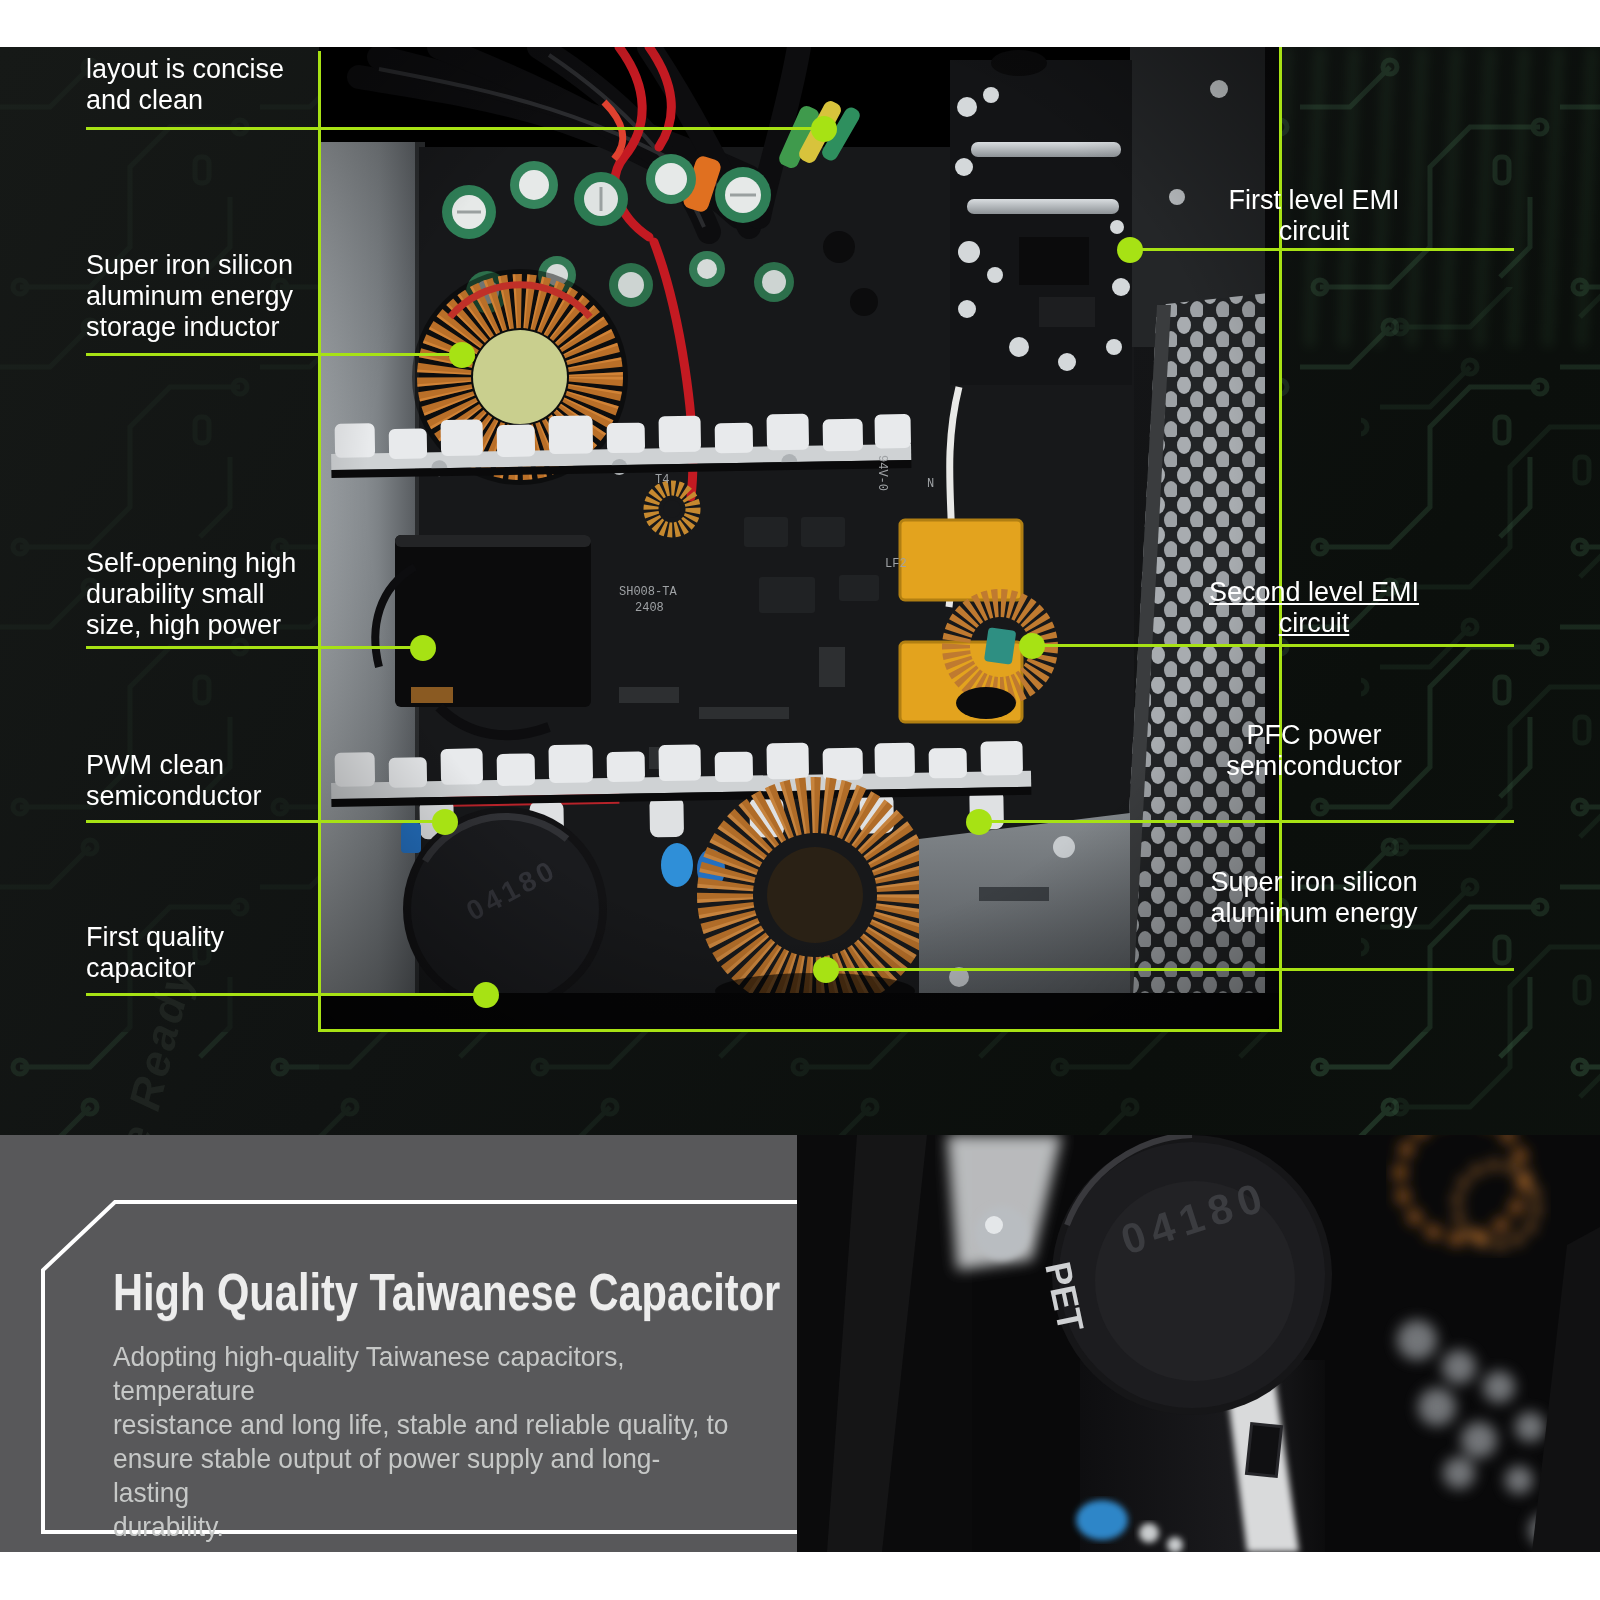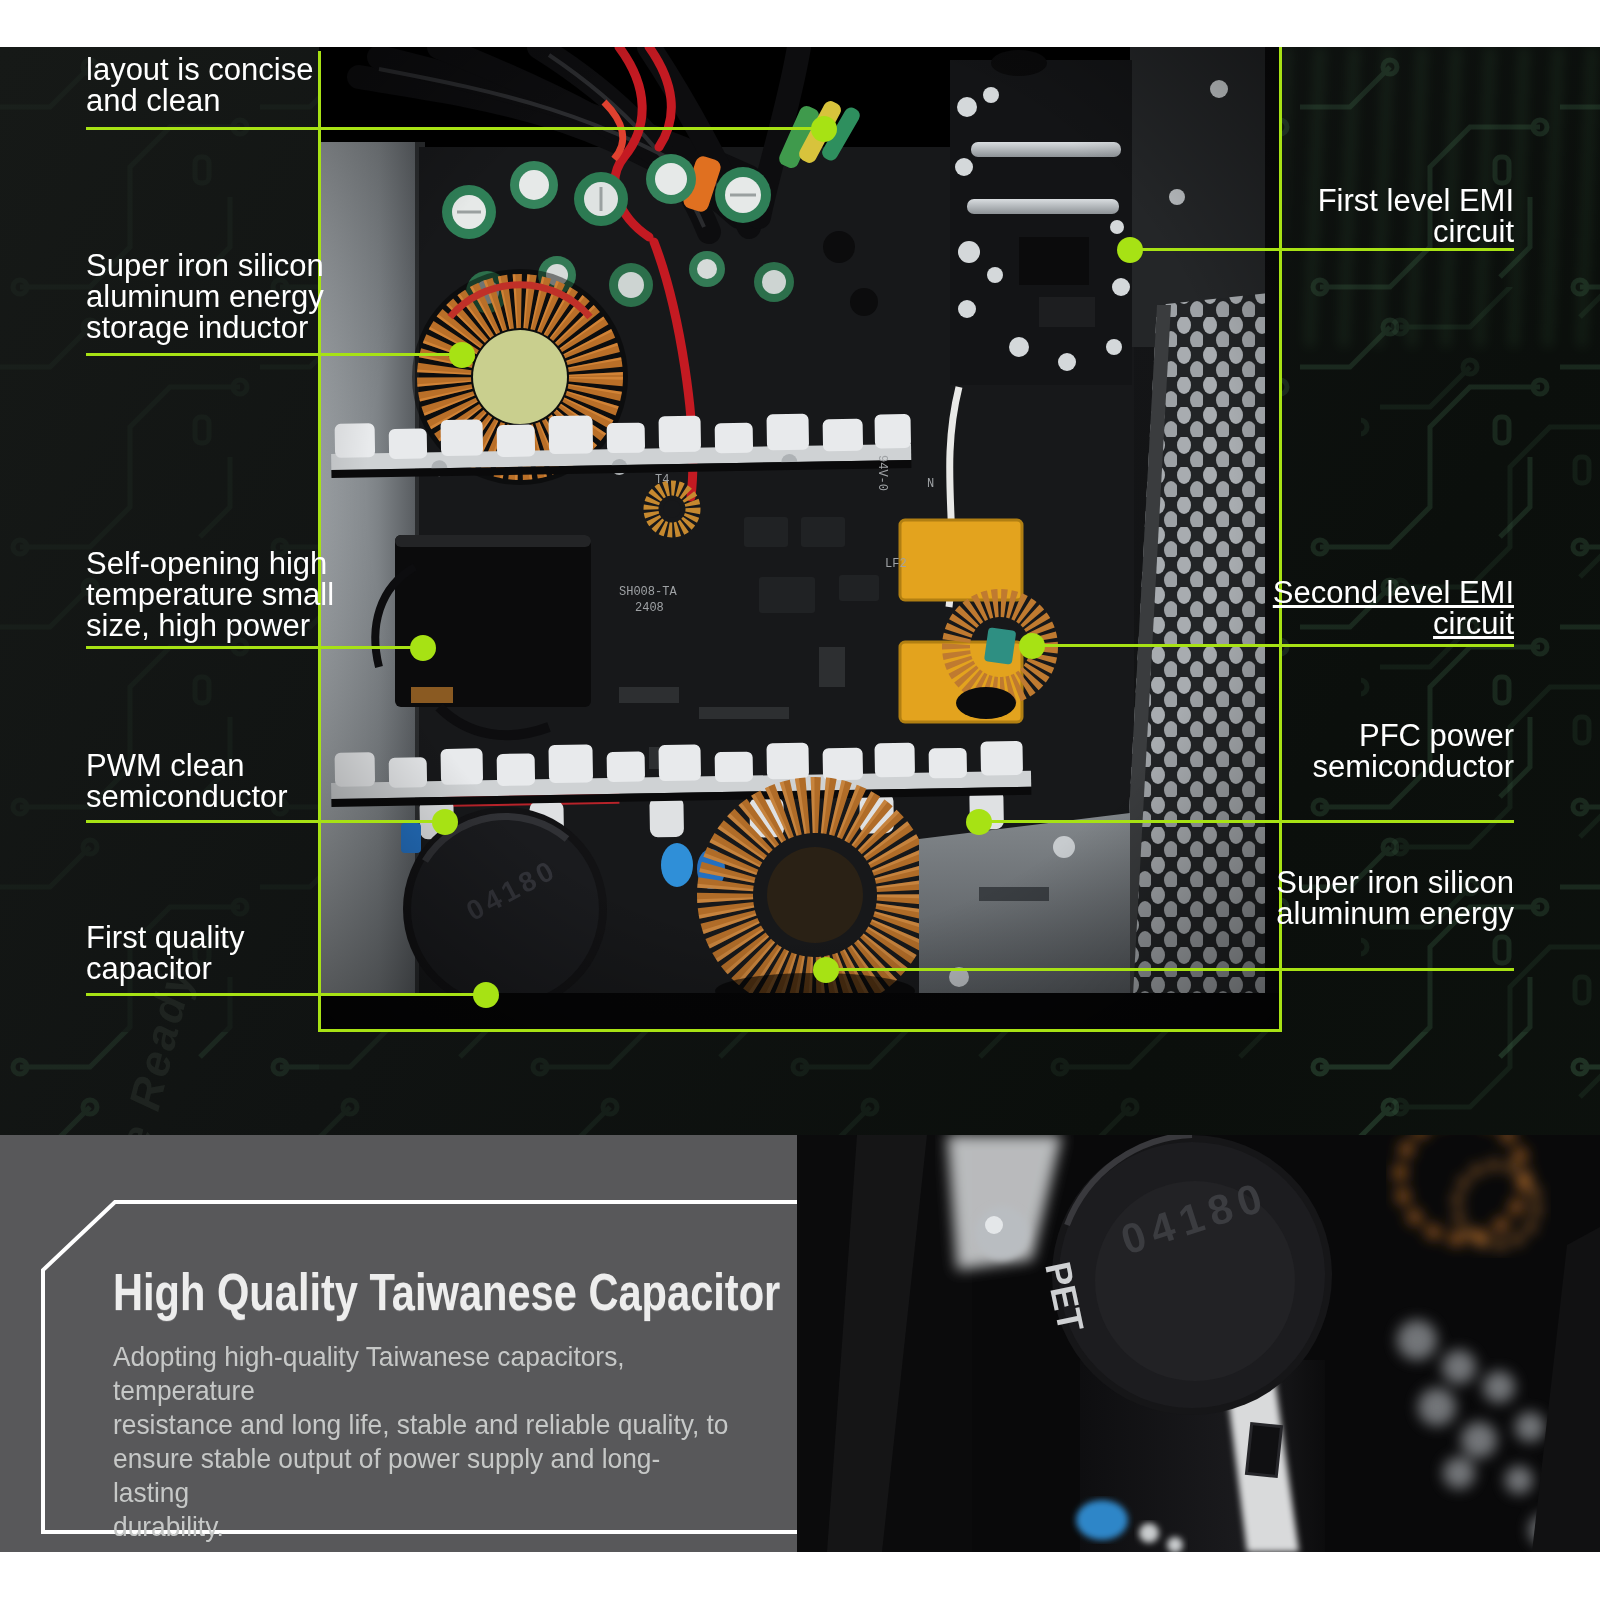--- a/index.html
+++ b/index.html
@@ -26,23 +26,23 @@
   .panel-title{position:absolute;left:113px;top:1262px;font-size:52px;font-weight:700;
                color:#ededed;letter-spacing:0px;transform:scaleX(.80);transform-origin:left top;white-space:nowrap;
                text-shadow:0 1px 0 rgba(255,255,255,.15);}
   .panel-body{position:absolute;left:113px;top:1340px;width:660px;font-size:28px;line-height:34px;
               color:#c6c8c7;transform:scaleX(.94);transform-origin:left top;}
   .panel-body span{display:block;}
   
   .frame-v{position:absolute;width:3px;background:var(--accent);}
   .frame-h{position:absolute;height:3px;background:var(--accent);}
   
-  .lbl{position:absolute;color:var(--label);font-size:31px;line-height:31px;}
+  .lbl{position:absolute;color:var(--label);font-size:27px;line-height:31px;}
   .lbl span{display:block;}
-  .lbl.right{text-align:right;}
+  .lbl.right{text-align:center;}
   .cline{position:absolute;height:3px;background:var(--accent);}
   .cdot{position:absolute;width:26px;height:26px;border-radius:50%;background:var(--accent);}
   .white-top{position:absolute;left:0;top:0;width:1600px;height:47px;background:#fff;}
   .white-bottom{position:absolute;left:0;top:1552px;width:1600px;height:48px;background:#fff;}
 </style>
 </head>
 <body>
 
 <div class="page">
   <div class="stage"></div>
@@ -358,21 +358,21 @@
   <div class="lbl" style="left:86px;top:250px;">
     <span>Super iron silicon</span>
     <span>aluminum energy</span>
     <span>storage inductor</span>
   </div>
   <div class="cline" style="left:86px;top:353px;width:376px;"></div>
   <div class="cdot" style="left:449px;top:342px;"></div>
 
   <div class="lbl" style="left:86px;top:548px;">
     <span>Self-opening high</span>
-    <span>temperature small</span>
+    <span>durability small</span>
     <span>size, high power</span>
   </div>
   <div class="cline" style="left:86px;top:646px;width:337px;"></div>
   <div class="cdot" style="left:410px;top:635px;"></div>
 
   <div class="lbl" style="left:86px;top:750px;">
     <span>PWM clean</span>
     <span>semiconductor</span>
   </div>
   <div class="cline" style="left:86px;top:820px;width:359px;"></div>

